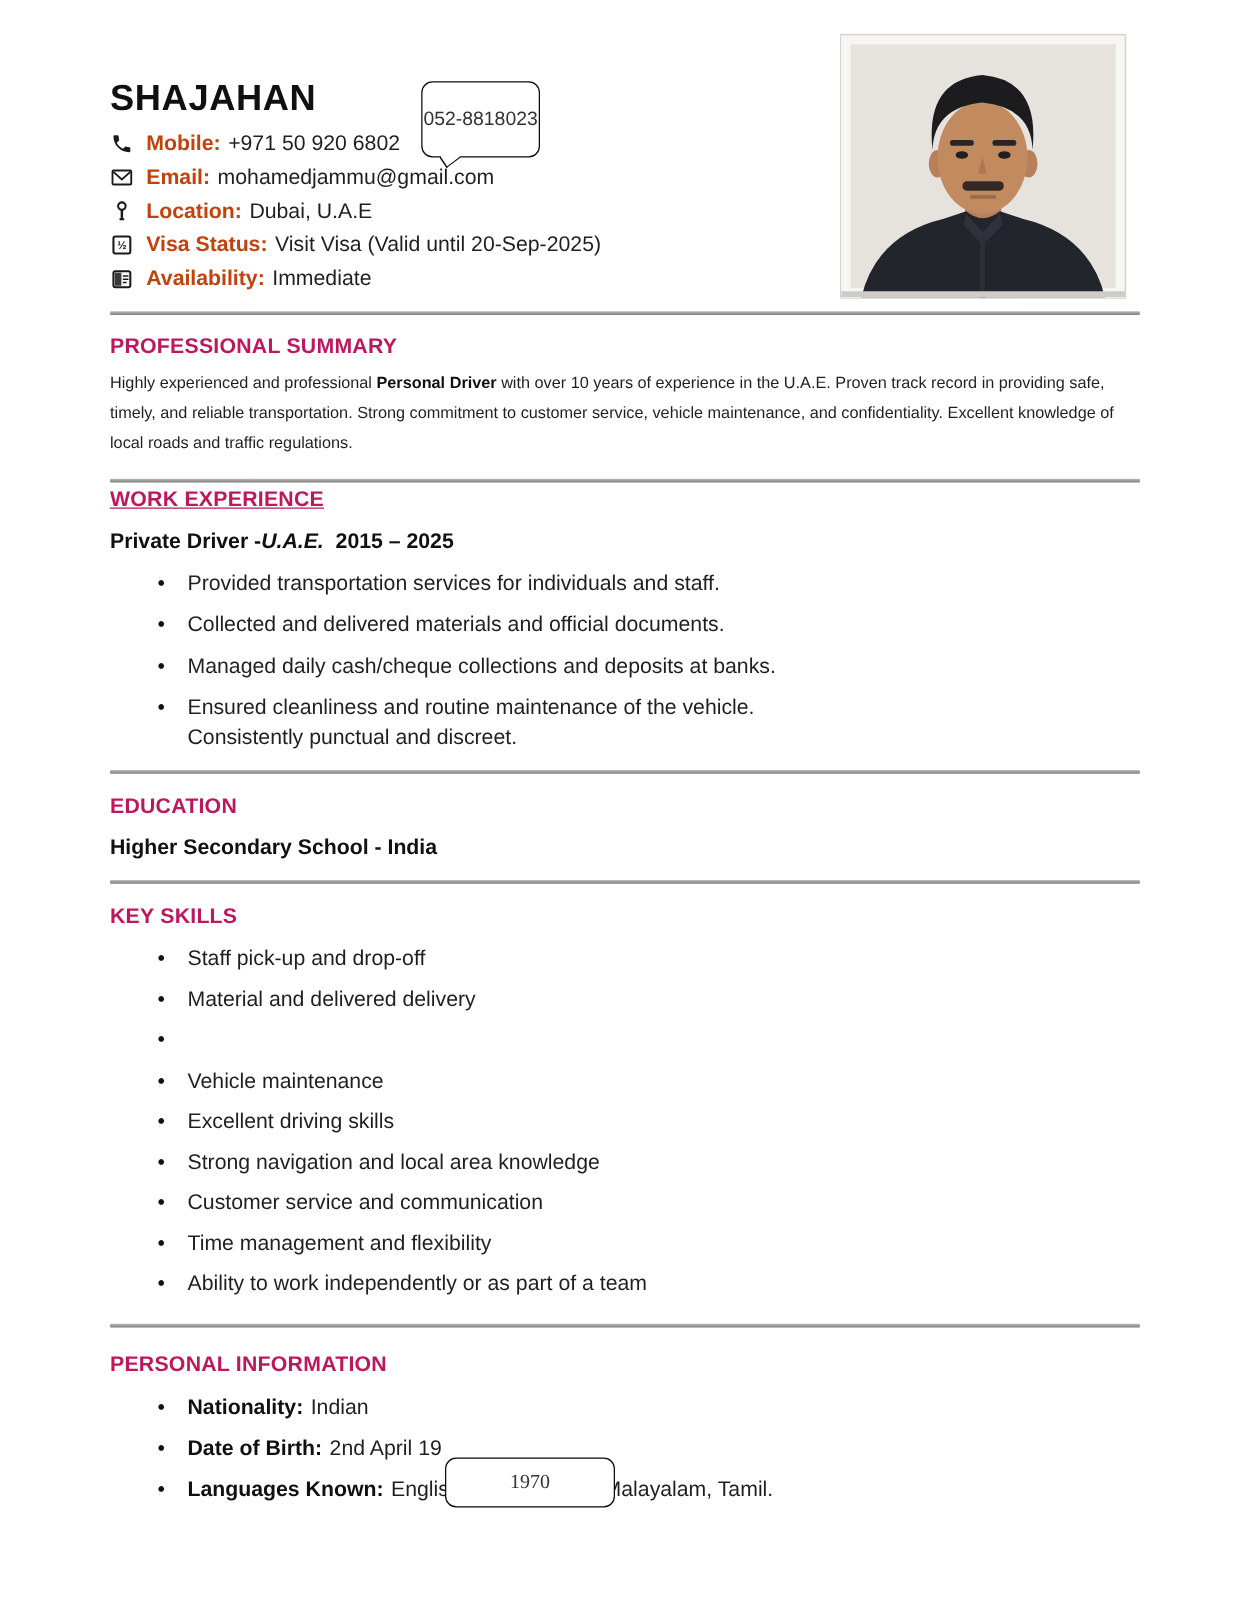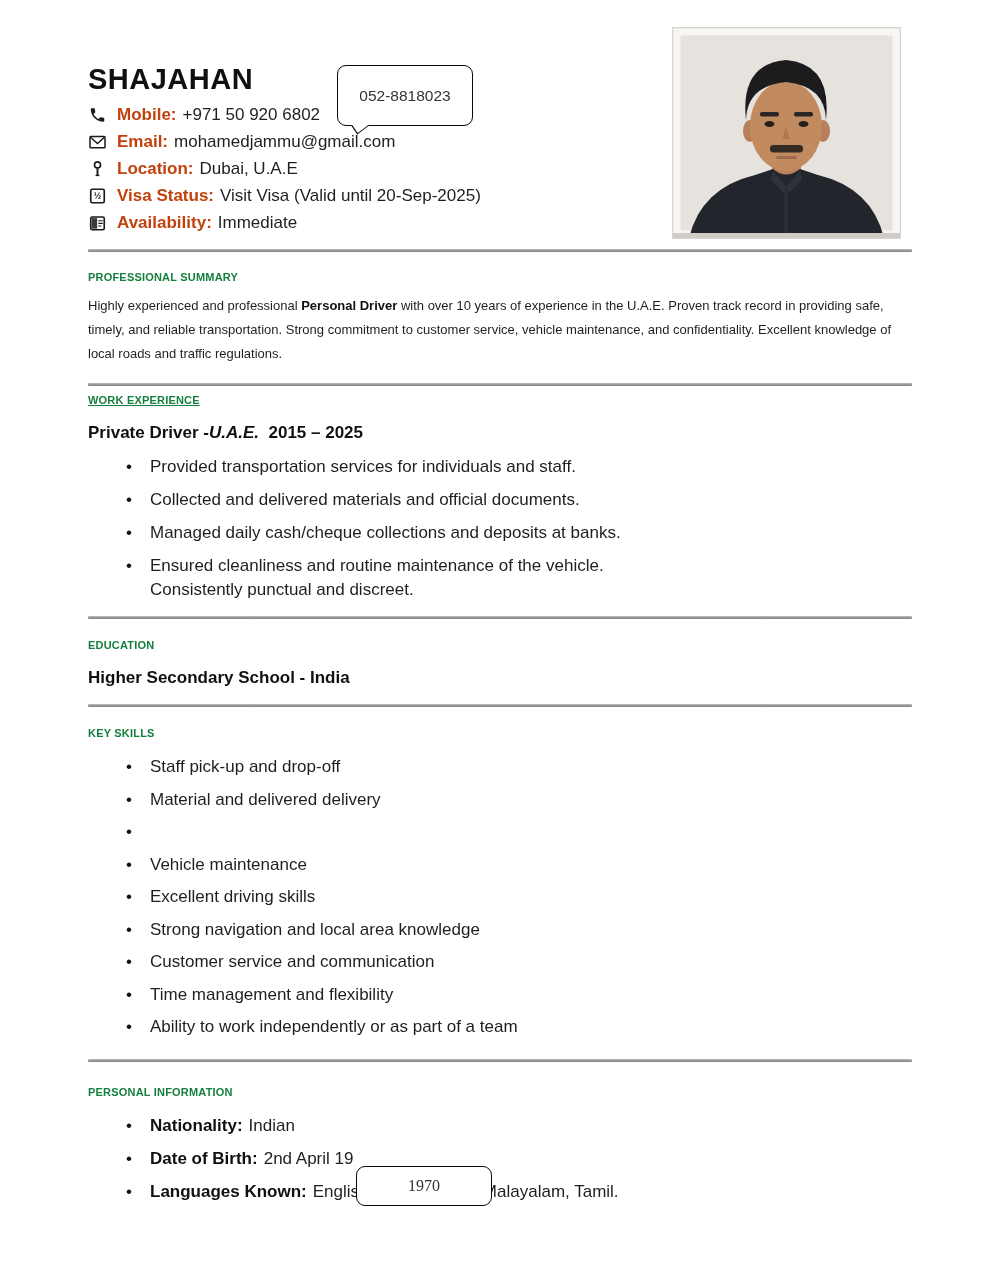--- a/index.html
+++ b/index.html
@@ -44,42 +44,42 @@
   
   .callout {
     position: absolute;
     background: #ffffff;
     border: 1.5px solid #0a0a0a;
     border-radius: 9px;
     display: flex; align-items: center; justify-content: center;
     font-size: 15.5px; color: #333333;
     z-index: 5;
   }
-  .callout-phone { left: 337px; top: 65px; width: 136px; height: 61px; }
+  .callout-phone { left: 337px; top: 65px; width: 95px; height: 61px; }
   .callout-phone .tail {
     position: absolute; left: 16px; bottom: -7px;
     width: 12px; height: 12px;
     background: #ffffff;
     border-right: 1.5px solid #0a0a0a;
     border-bottom: 1.5px solid #0a0a0a;
     transform: skewX(-18deg) rotate(45deg);
   }
   .callout-year { left: 356px; top: 1166px; width: 136px; height: 40px; font-size: 16px; font-family: Liberation Serif, serif; }
 
   
   .divider {
     height: 3px;
     background: linear-gradient(#bdbdbd, #7c7c7c);
     border-radius: 1px;
   }
 
   
   .section-title {
-    font-size: 11px; line-height: 20px;
-    font-weight: bold; color: #15803d;
+    font-size: 17px; line-height: 20px;
+    font-weight: bold; color: #be185d;
     letter-spacing: 0.2px;
   }
   .summary-text {
     margin-top: 7px;
     font-size: 13px; line-height: 24px; color: #1f1f1f;
     max-width: 824px;
   }
   .summary-text b { color: #101010; }
 
   .role-line { margin-top: 13px; font-size: 17px; line-height: 20px; font-weight: bold; color: #101010; }

